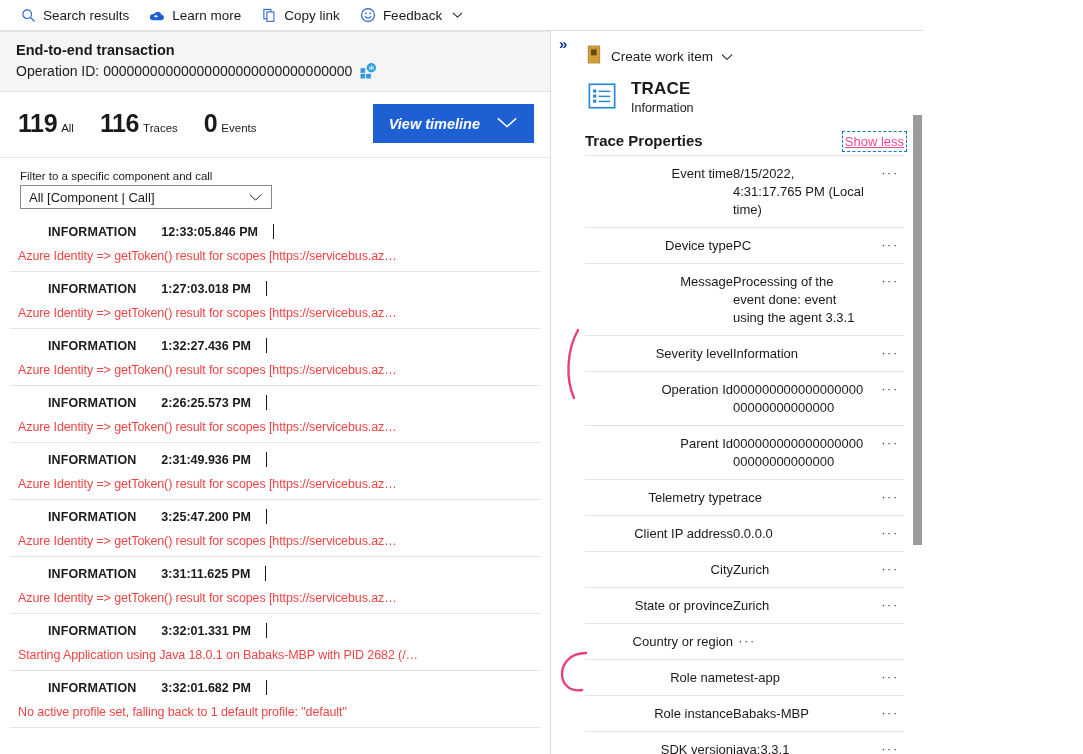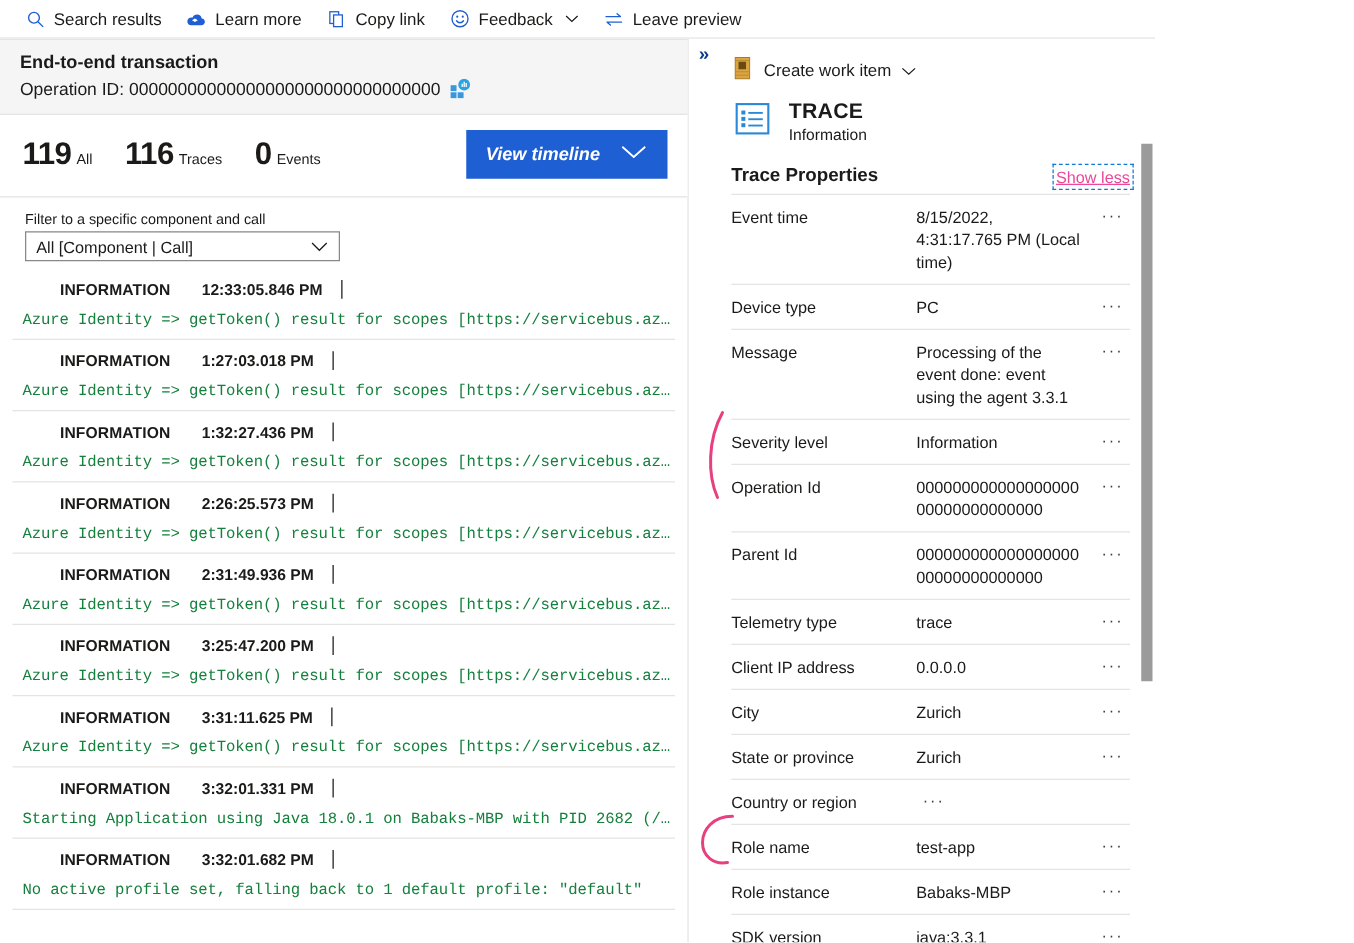--- a/index.html
+++ b/index.html
@@ -141,23 +141,23 @@
     display: flex;
     align-items: center;
     padding-left: 38px;
     gap: 9px;
     height: 21px;
   }
   .logitem .sev { font-size: 12.5px; font-weight: bold; color: #1b1a19; letter-spacing: 0.1px; }
   .logitem .ts { font-size: 12.5px; font-weight: bold; color: #1b1a19; margin-left: 16px; }
   .logitem .tick { width: 1px; height: 15px; background: #1b1a19; margin-left: 6px; }
   .logitem .lrow2 {
-    font-family: Liberation Mono, monospace;
+    font-family: Liberation Sans, sans-serif;
     font-size: 12.5px;
-    color: #15803d;
+    color: #ef4444;
     padding-left: 8px;
     margin-top: 7px;
     white-space: nowrap;
     overflow: hidden;
     text-overflow: ellipsis;
     letter-spacing: -0.1px;
   }
 
   
   .rightpane {
@@ -216,21 +216,21 @@
 
   .proptable { display: flex; flex-direction: column; }
   .prow {
     display: flex;
     align-items: flex-start;
     border-top: 1px solid #e6e4e2;
     min-height: 36px;
     padding: 9px 0 8px 0;
   }
   .prow:last-child { border-bottom: 1px solid #e6e4e2; }
-  .prow .pkey { flex: 0 0 148px; font-size: 13px; color: #1b1a19; line-height: 18px; }
+  .prow .pkey { flex: 0 0 148px; font-size: 13px; color: #1b1a19; line-height: 18px; text-align: right; }
   .prow .pval { flex: 1 1 auto; font-size: 13px; color: #1b1a19; line-height: 18px; padding-right: 12px; word-break: break-word; }
   .prow .pdots {
     flex: 0 0 28px; text-align: center;
     font-size: 13px; color: #3b3a39; letter-spacing: 1.5px;
     cursor: pointer; user-select: none;
   }
 
   
   .vscroll {
     position: absolute;
@@ -295,28 +295,20 @@
         </svg>
       </span>
       <span>Feedback</span>
       <span class="chev">
         <svg width="11" height="8" viewBox="0 0 12 8">
             <path d="M1 1.6L6 6.3l5-4.7" fill="none" stroke="#1b1a19" stroke-width="1.1"></path>
           </svg>
       </span>
     </div>
 
-    <div class="cmd">
-      <span class="ic">
-        <svg width="17" height="15" viewBox="0 0 18 15">
-          <path d="M2 5h13l-3-2.6M16 10H3l3 2.6" fill="none" stroke="#1f5fd4" stroke-width="1.2" stroke-linecap="round" stroke-linejoin="round"></path>
-        </svg>
-      </span>
-      <span>Leave preview</span>
-    </div>
   </div>
 
   <div class="split">
 
     <div class="leftpane">
 
       <div class="hdrcard">
         <div class="title">End-to-end transaction</div>
         <div class="opline">
           <span>Operation ID: 00000000000000000000000000000000</span>

